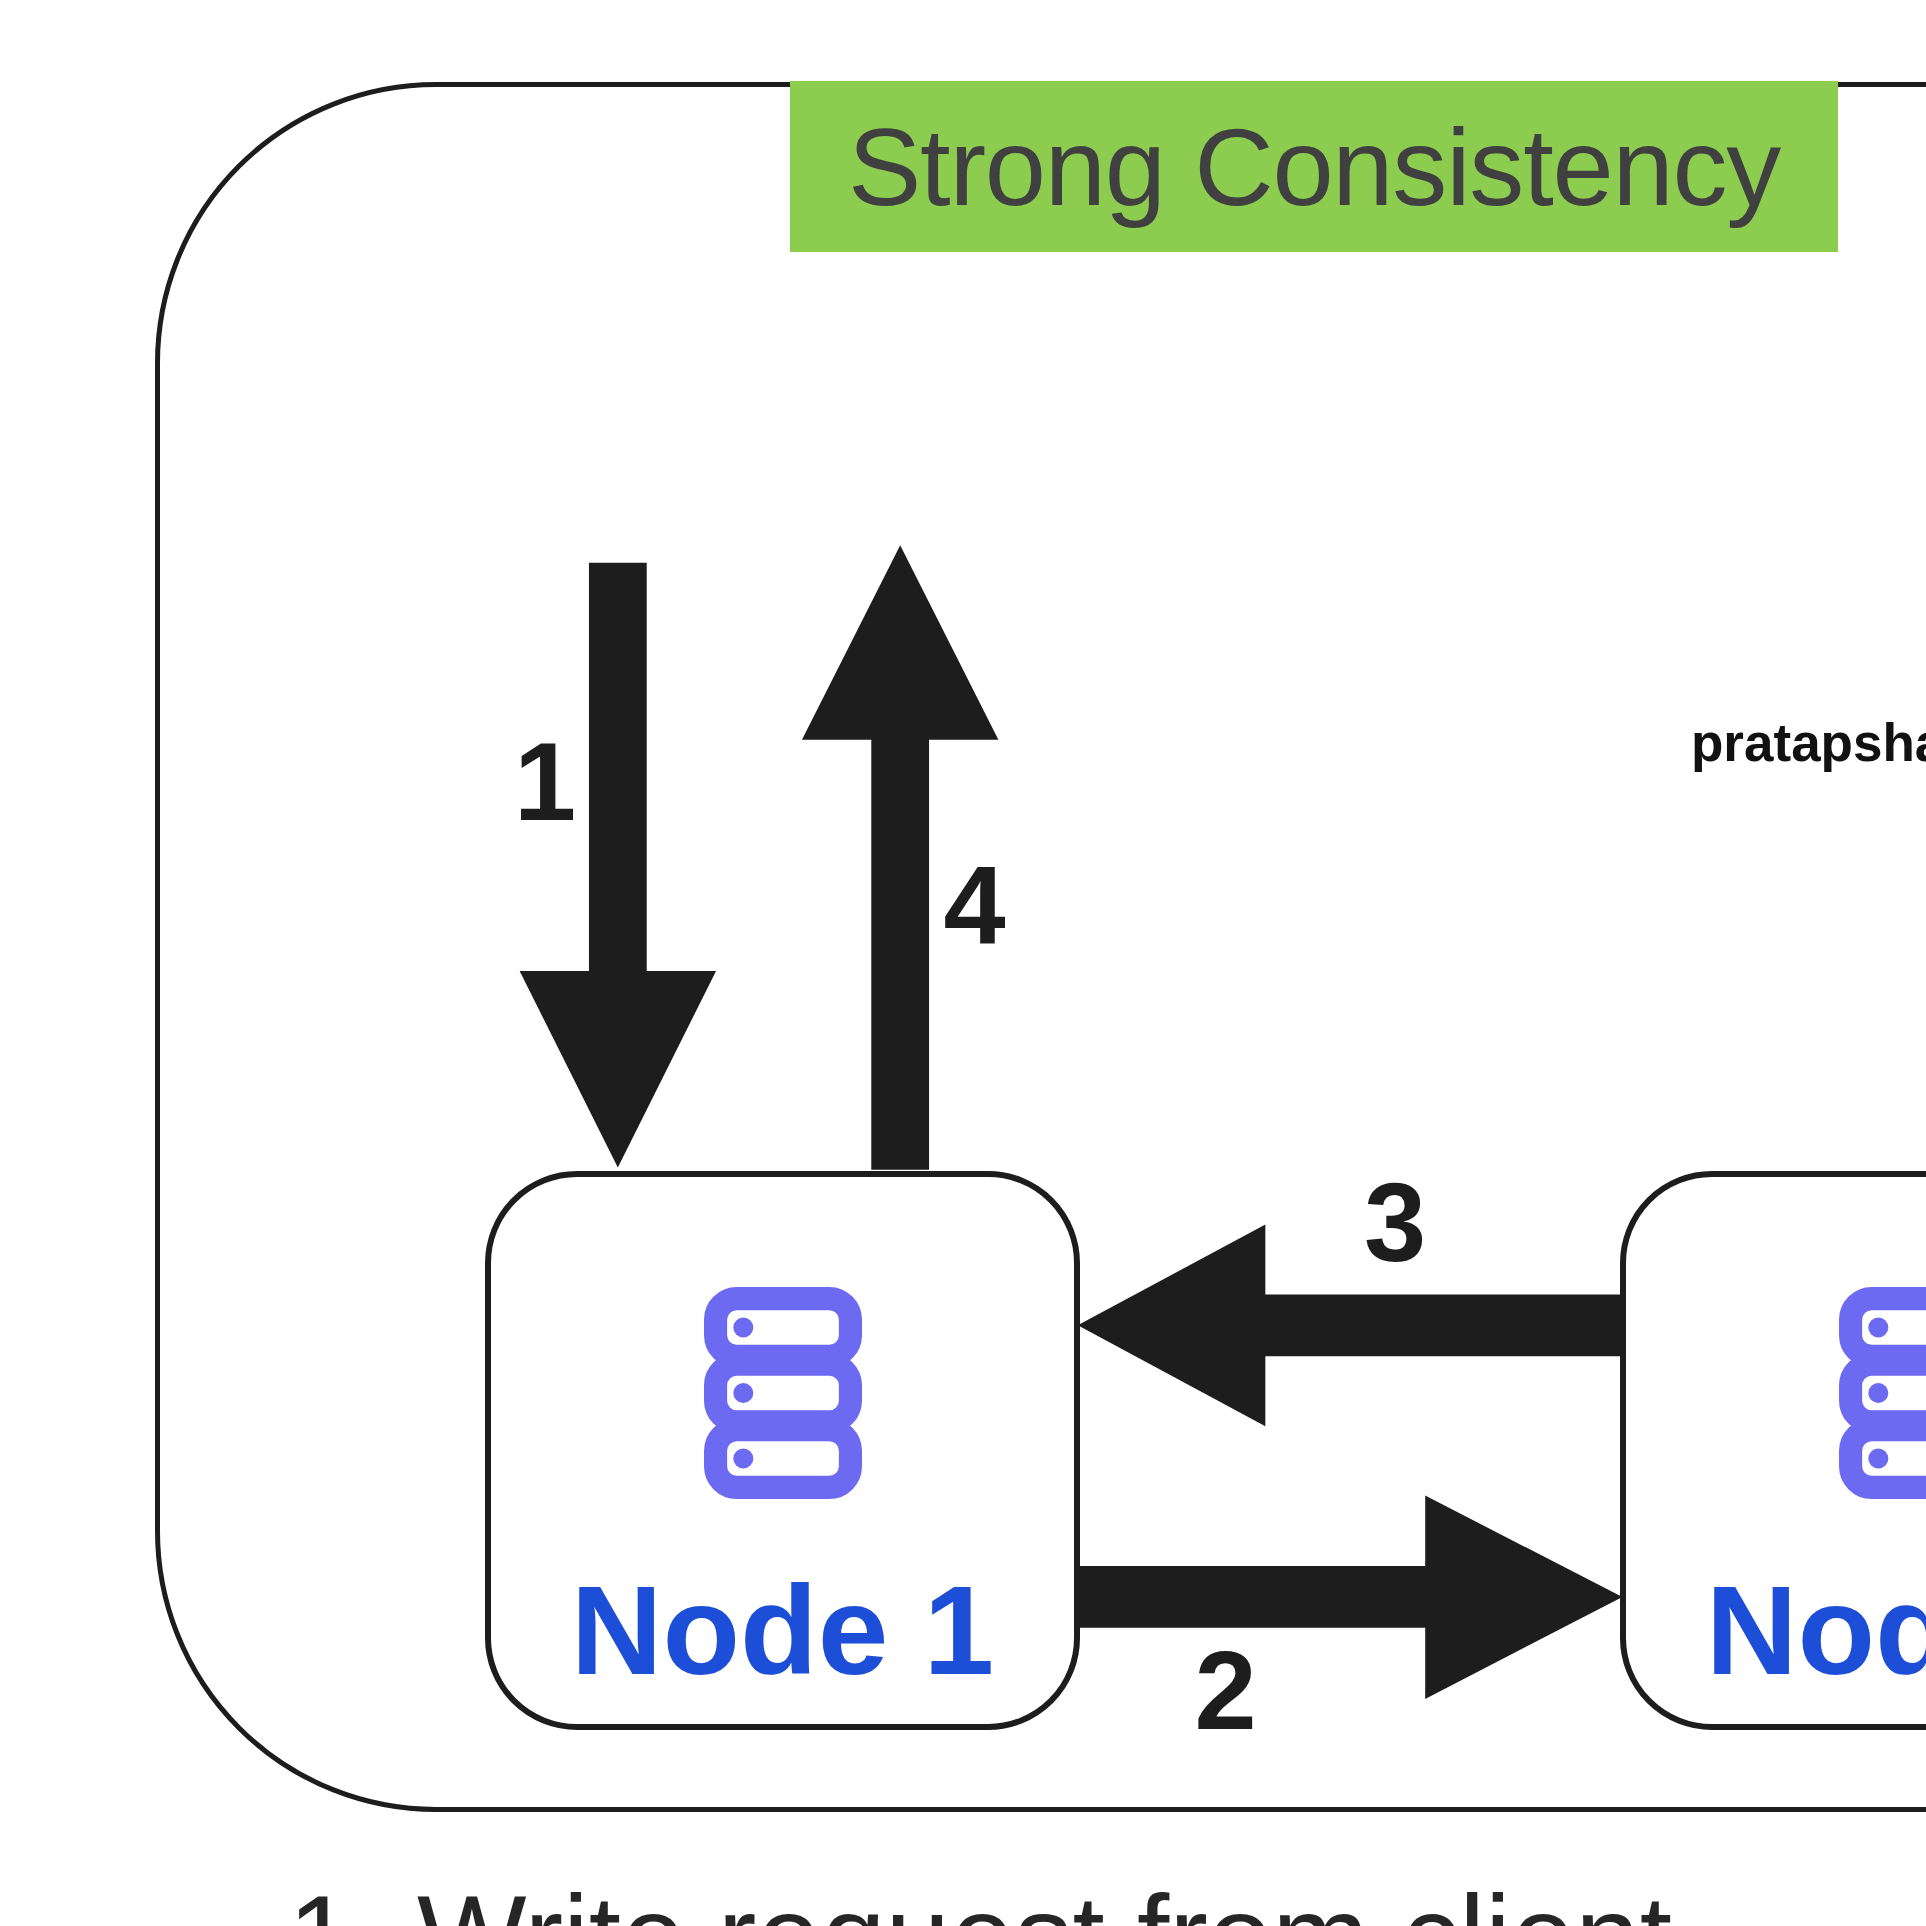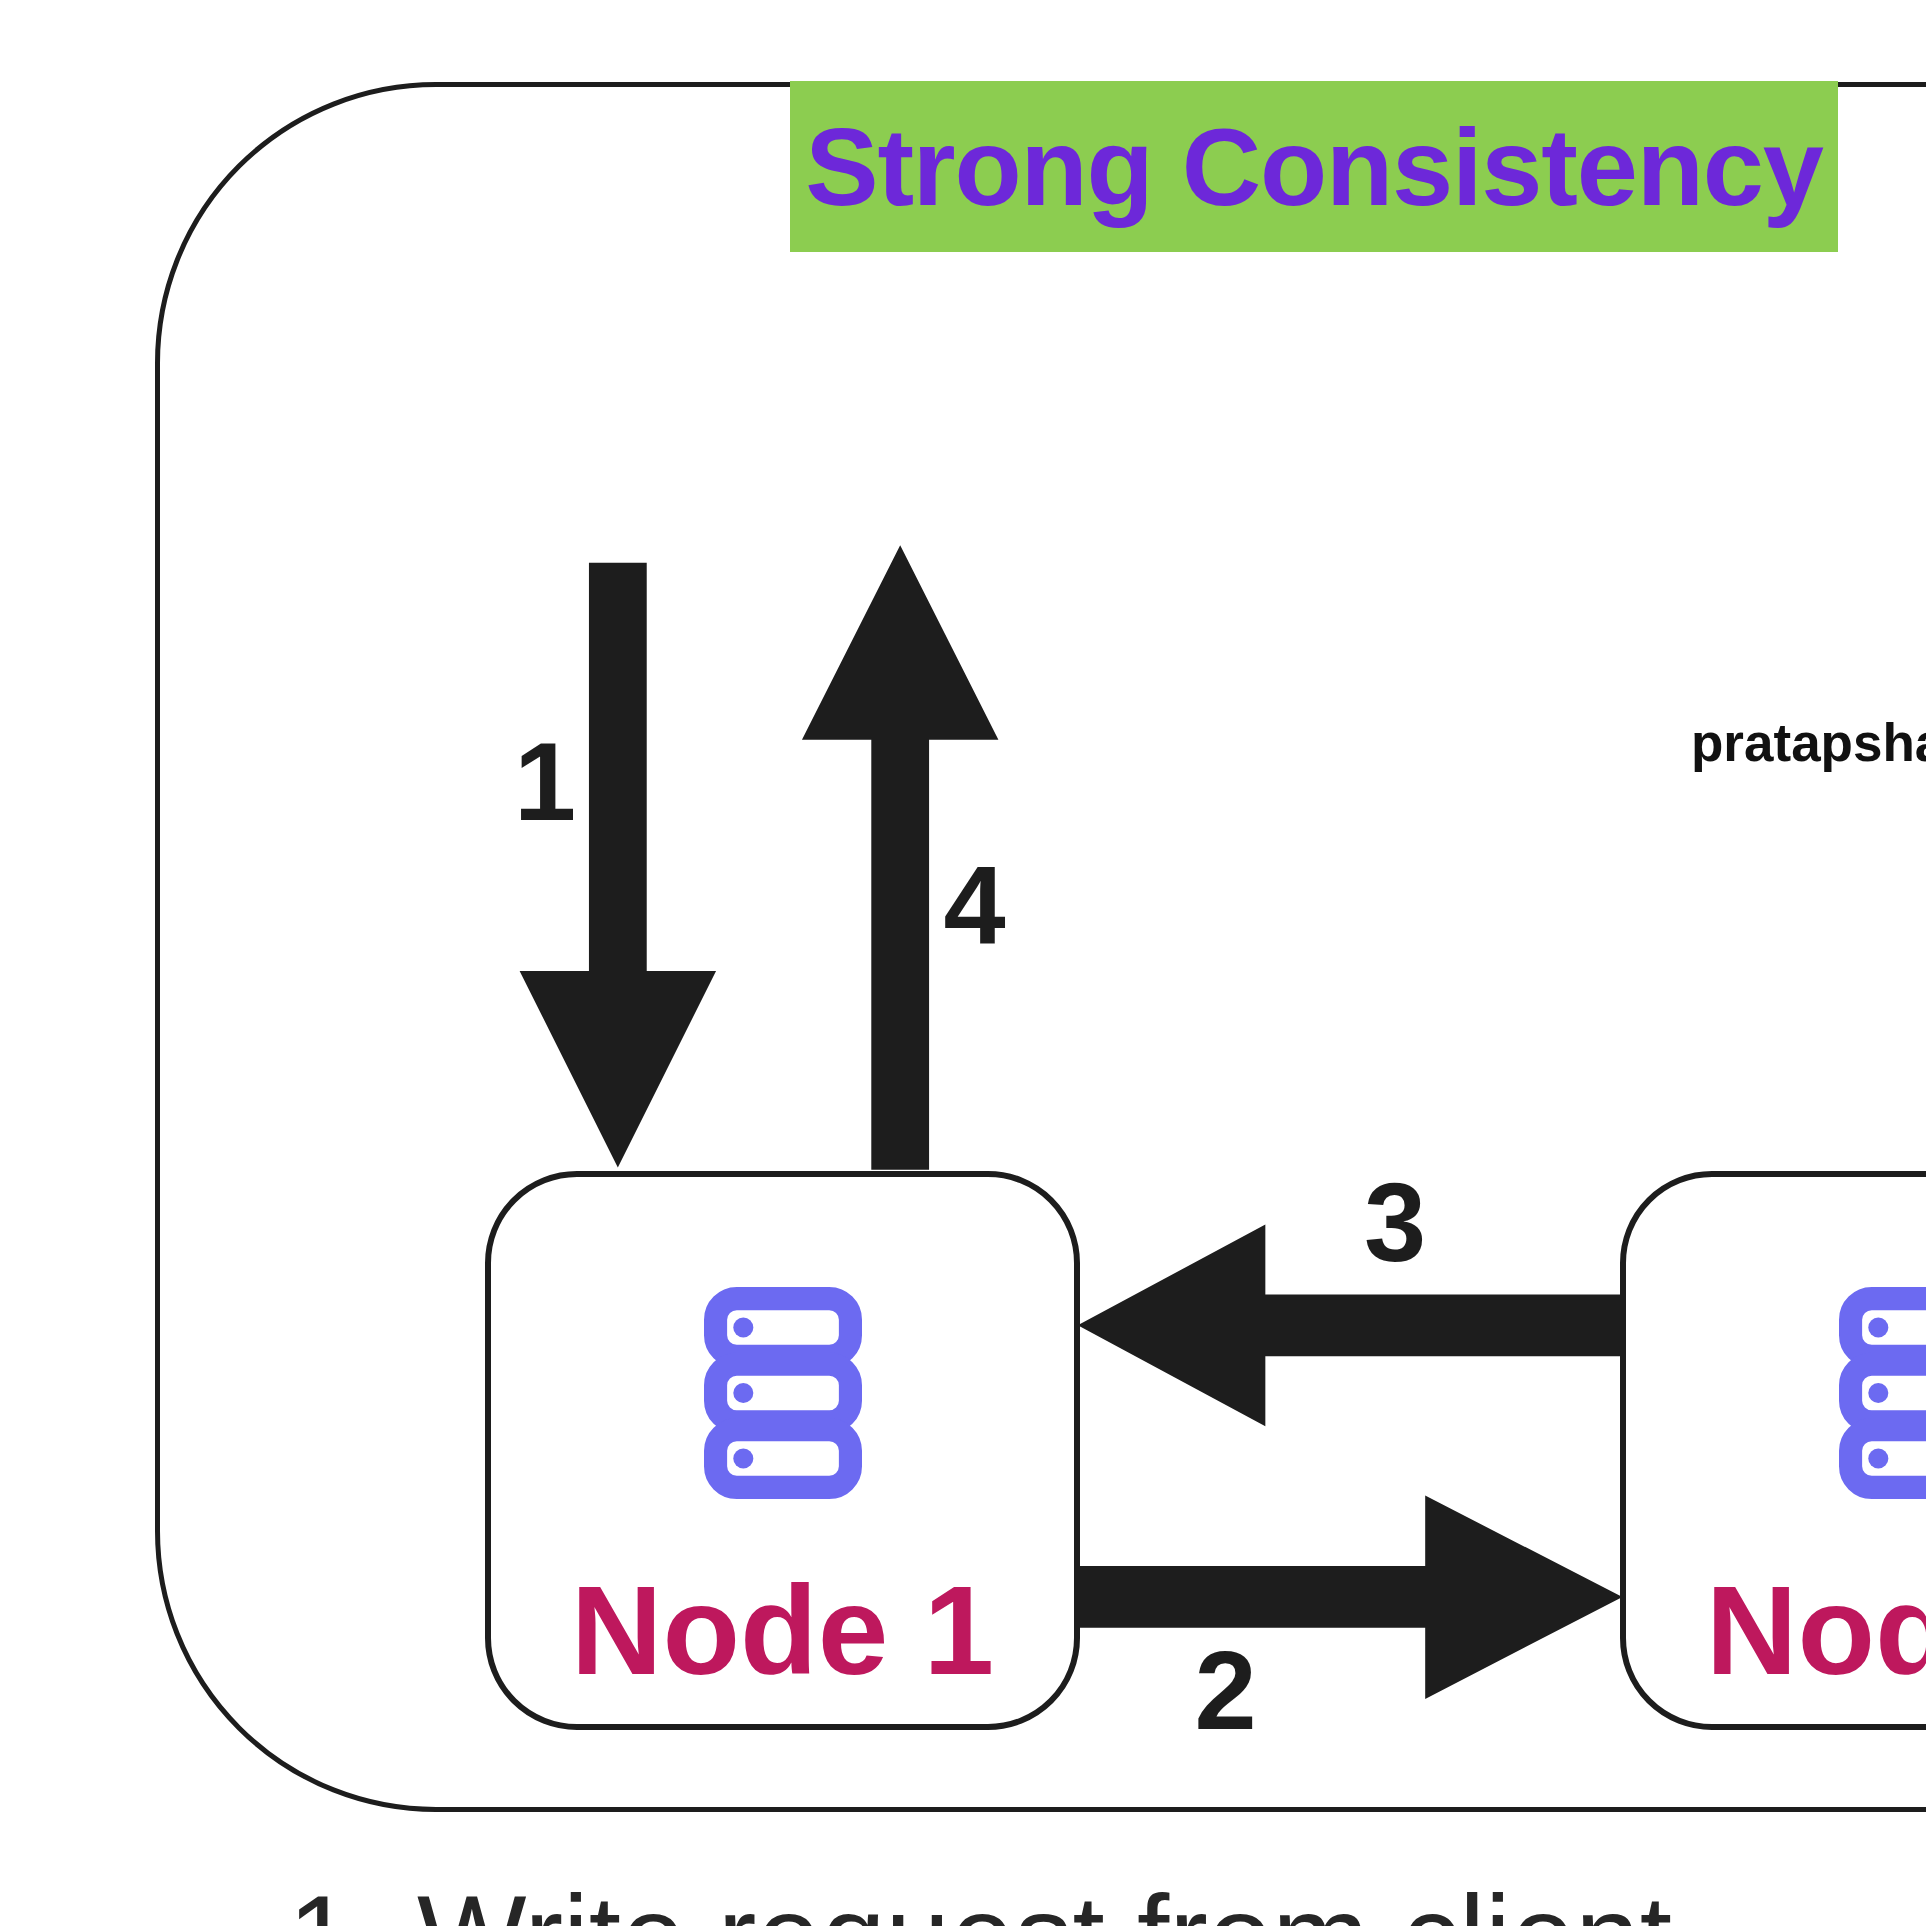--- a/index.html
+++ b/index.html
@@ -23,22 +23,22 @@
   
   .title-block{
     position:absolute;
     left:790px;top:81px;
     width:1048px;height:171px;
     background:#8CCD50;
     display:flex;align-items:center;justify-content:center;
   }
   .title-text{
     font-size:110px;
-    font-weight:bold;
-    color:#6d28d9;
+    font-weight:normal;
+    color:#404040;
     white-space:nowrap;
     letter-spacing:-1.2px;
   }
   .watermark{
     position:absolute;
     left:1691px;top:712px;
     font-size:53px;
     font-weight:bold;
     color:#111111;
   }
@@ -72,21 +72,21 @@
     width:158px;height:212px;
     margin-left:-79px;
   }
   .node-label{
     position:absolute;
     left:0;bottom:21px;
     width:100%;
     text-align:center;
     font-size:127px;
     font-weight:bold;
-    color:#be185d;
+    color:#1d4ed8;
     white-space:nowrap;
     margin-top:34px;
   }
   
   .steps{
     position:absolute;
     left:288px;top:1855px;
     width:2157px;
     margin:0;padding:0;
     list-style:none;

